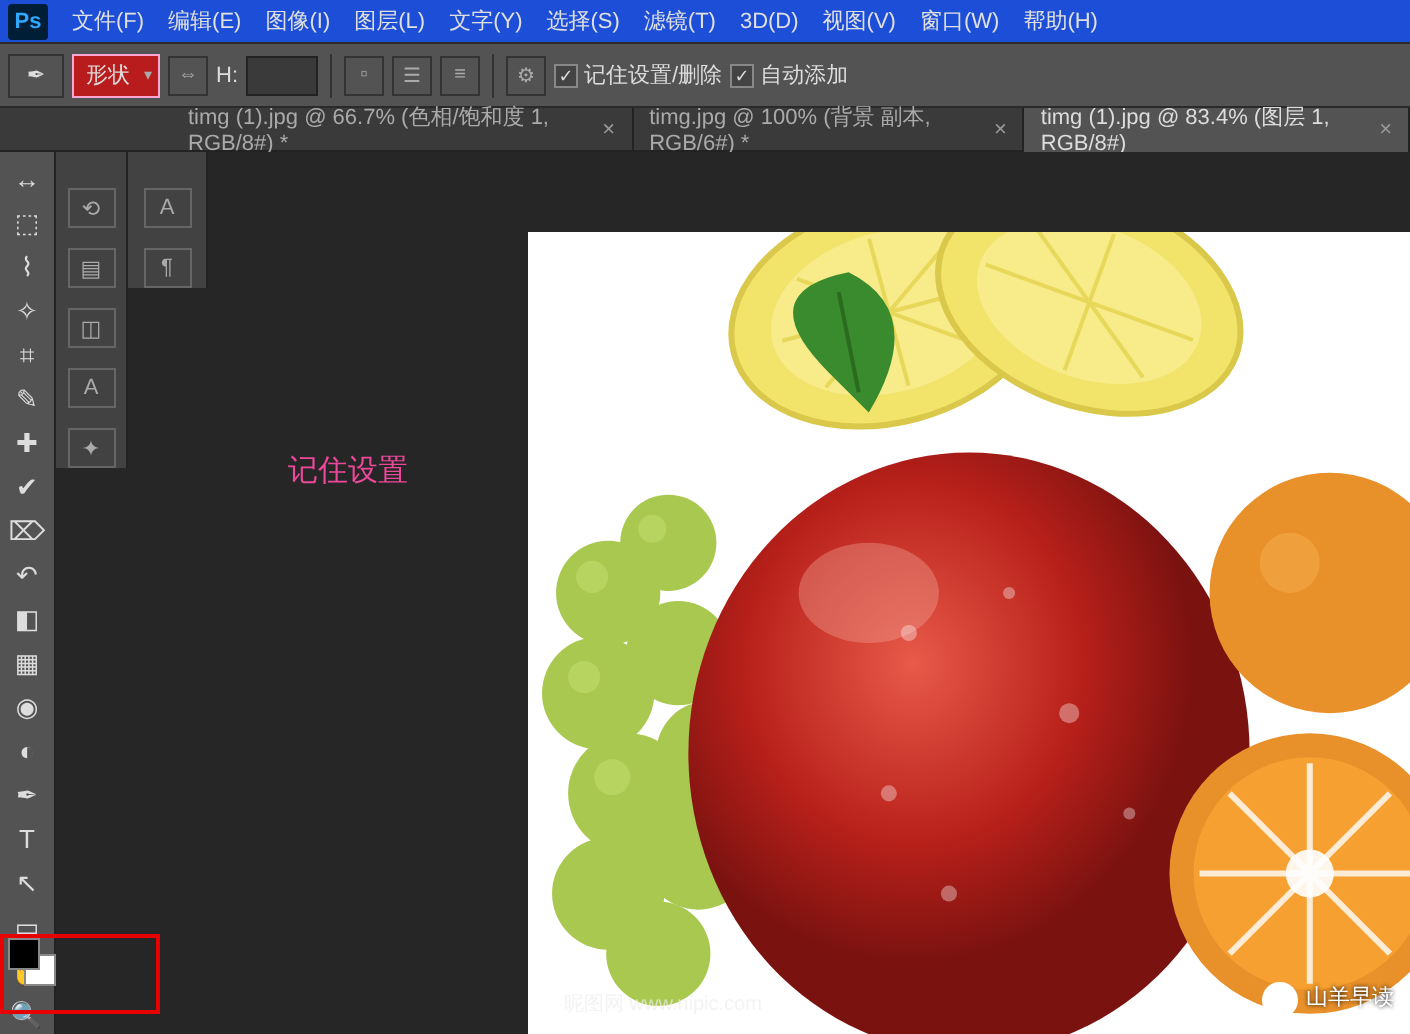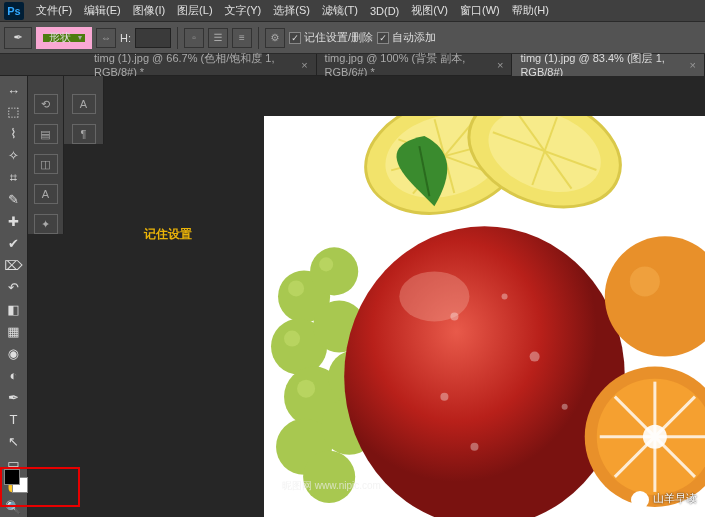--- a/index.html
+++ b/index.html
@@ -1,22 +1,22 @@
 <!DOCTYPE html>
 <html><head>
 <meta charset="utf-8">
 <style>
 *{margin:0;padding:0;box-sizing:border-box;font-family:"Microsoft YaHei",Arial,sans-serif;font-size:11px;user-select:none}
 body{background:#535353;width:705px;height:517px;overflow:hidden;color:#ccc}
-.menubar{background:#404040;height:22px;display:flex;align-items:center;padding:0 4px;border-bottom:1px solid #2a2a2a}
+.menubar{background:#1d4ed8;height:22px;display:flex;align-items:center;padding:0 4px;border-bottom:1px solid #2a2a2a}
 .ps-logo{width:20px;height:18px;background:#001e36;color:#31a8ff;display:flex;align-items:center;justify-content:center;font-weight:bold;font-size:11px;margin-right:6px;border-radius:2px}
 .menu-item{padding:0 6px;color:#e0e0e0;cursor:pointer;font-size:11px}
 .optbar{background:#535353;height:32px;display:flex;align-items:center;padding:2px 4px;border-bottom:1px solid #2a2a2a;gap:4px}
 .tool-preset{width:28px;height:22px;background:#535353;border:1px solid #333;display:flex;align-items:center;justify-content:center;color:#ddd}
-.dropdown{background:#4d7c0f;border:7px solid #f9a8d4;height:22px;padding:0 14px 0 6px;display:flex;align-items:center;position:relative;color:#ddd}
+.dropdown{background:#b91c1c;border:1px solid #f9a8d4;height:22px;padding:0 14px 0 6px;display:flex;align-items:center;position:relative;color:#ddd}
 .dropdown::after{content:"▾";position:absolute;right:3px;font-size:8px;color:#aaa}
 .red-box{border:2px solid #e60000;padding:2px;display:flex;align-items:center;gap:4px;height:28px}
 .swatch{width:22px;height:16px;background:linear-gradient(135deg,#fff 0%,#fff 45%,#e00 45%,#e00 55%,#fff 55%);border:1px solid #333}
 .num-input{background:#3a3a3a;border:1px solid #222;height:20px;width:36px;color:#ddd;padding:0 3px;display:flex;align-items:center}
 .line-style{width:38px;height:20px;background:#535353;border:1px solid #333;display:flex;align-items:center;justify-content:center}
 .line-style::before{content:"";width:28px;height:2px;background:#ddd}
 .opt-label{color:#ddd;font-size:11px}
 .opt-btn{width:20px;height:20px;border:1px solid #333;display:flex;align-items:center;justify-content:center;color:#aaa;font-size:10px}
 .sep{width:1px;height:22px;background:#333;margin:0 2px}
 .checkbox-pair{display:flex;align-items:center;gap:3px;color:#ddd}
@@ -25,28 +25,28 @@
 .tab{padding:0 8px;height:22px;display:flex;align-items:center;gap:4px;color:#aaa;font-size:10px;border-right:1px solid #222}
 .tab.active{background:#535353;color:#ddd}
 .tab-close{color:#999;font-size:11px}
 .workspace{position:absolute;top:76px;bottom:0;left:0;right:0;background:#262626}
 .toolbar{position:absolute;left:0;top:0;bottom:0;width:28px;background:#535353;border-right:1px solid #222;display:flex;flex-direction:column;align-items:center;padding-top:4px;gap:2px}
 .tool{width:22px;height:20px;display:flex;align-items:center;justify-content:center;color:#ddd;font-size:13px;cursor:pointer}
 .panel-col{position:absolute;left:28px;top:0;width:36px;background:#424242;border-right:1px solid #222;display:flex;flex-direction:column;align-items:center;padding-top:18px;gap:10px}
 .panel-ico{width:24px;height:20px;border:1px solid #666;display:flex;align-items:center;justify-content:center;color:#aaa;font-size:11px}
 .panel-col2{position:absolute;left:64px;top:0;width:40px;background:#424242;border-right:1px solid #222;display:flex;flex-direction:column;align-items:center;padding-top:18px;gap:10px}
 .canvas-area{position:absolute;left:104px;right:0;top:0;bottom:0;background:#262626}
-.remember{position:absolute;left:40px;top:150px;color:#eab308;font-size:12px;font-weight:bold}
+.remember{position:absolute;left:40px;top:150px;color:#ec4899;font-size:15px;font-weight:normal}
 .fruit-img{position:absolute;left:160px;top:40px;right:0;bottom:0;background:#fff}
 .color-picker-box{position:absolute;left:0;bottom:10px;width:80px;height:40px;border:2px solid #e60000}
 .fg-bg{position:absolute;left:2px;bottom:12px;width:24px;height:24px}
 .fg{position:absolute;width:16px;height:16px;background:#000;border:1px solid #888;z-index:2}
 .bg{position:absolute;width:16px;height:16px;background:#fff;border:1px solid #888;left:8px;top:8px}
 .watermark{position:absolute;right:8px;bottom:8px;color:#fff;font-size:14px;text-shadow:0 0 2px #000;display:flex;align-items:flex-start;gap:4px}
-.wm-url{position:absolute;left:18px;bottom:24px;color:#eee;font-size:10px;opacity:.7}
+.wm-url{position:absolute;left:18px;bottom:8px;color:#eee;font-size:10px;opacity:.7}
 
 .fruit-img svg{width:100%;height:100%}
 </style>
 </head>
 <body>
 
 <div class="menubar">
   <div class="ps-logo">Ps</div>
   <div class="menu-item">文件(F)</div>
   <div class="menu-item">编辑(E)</div>

